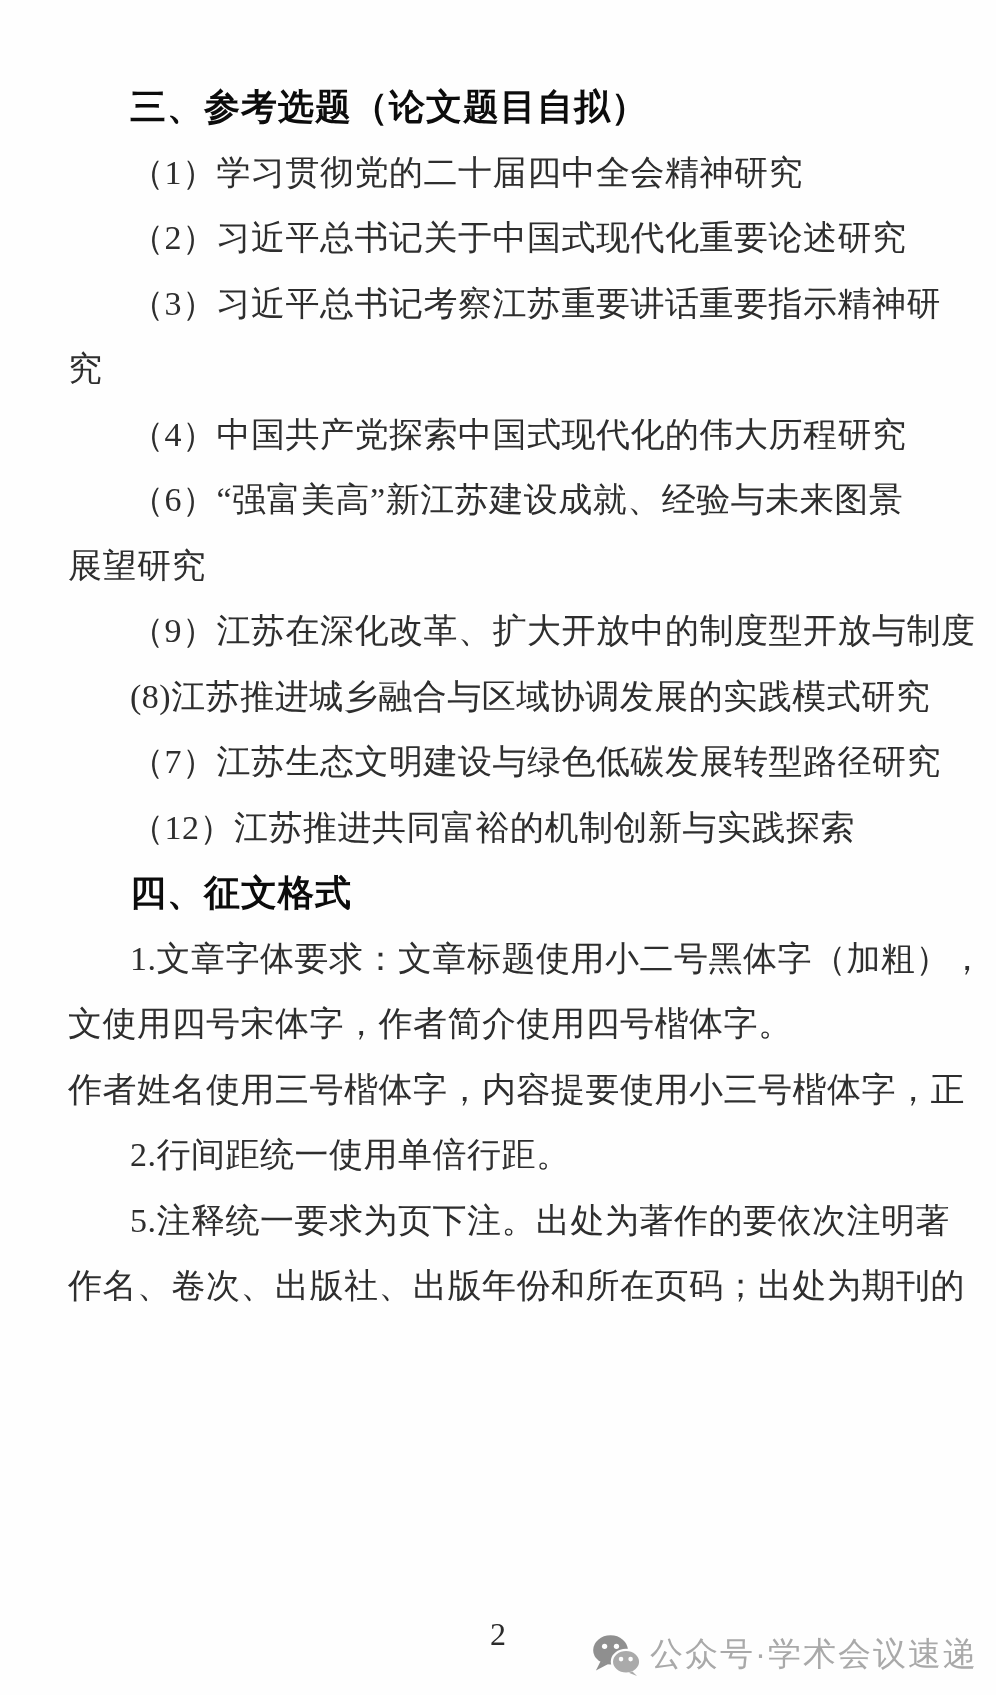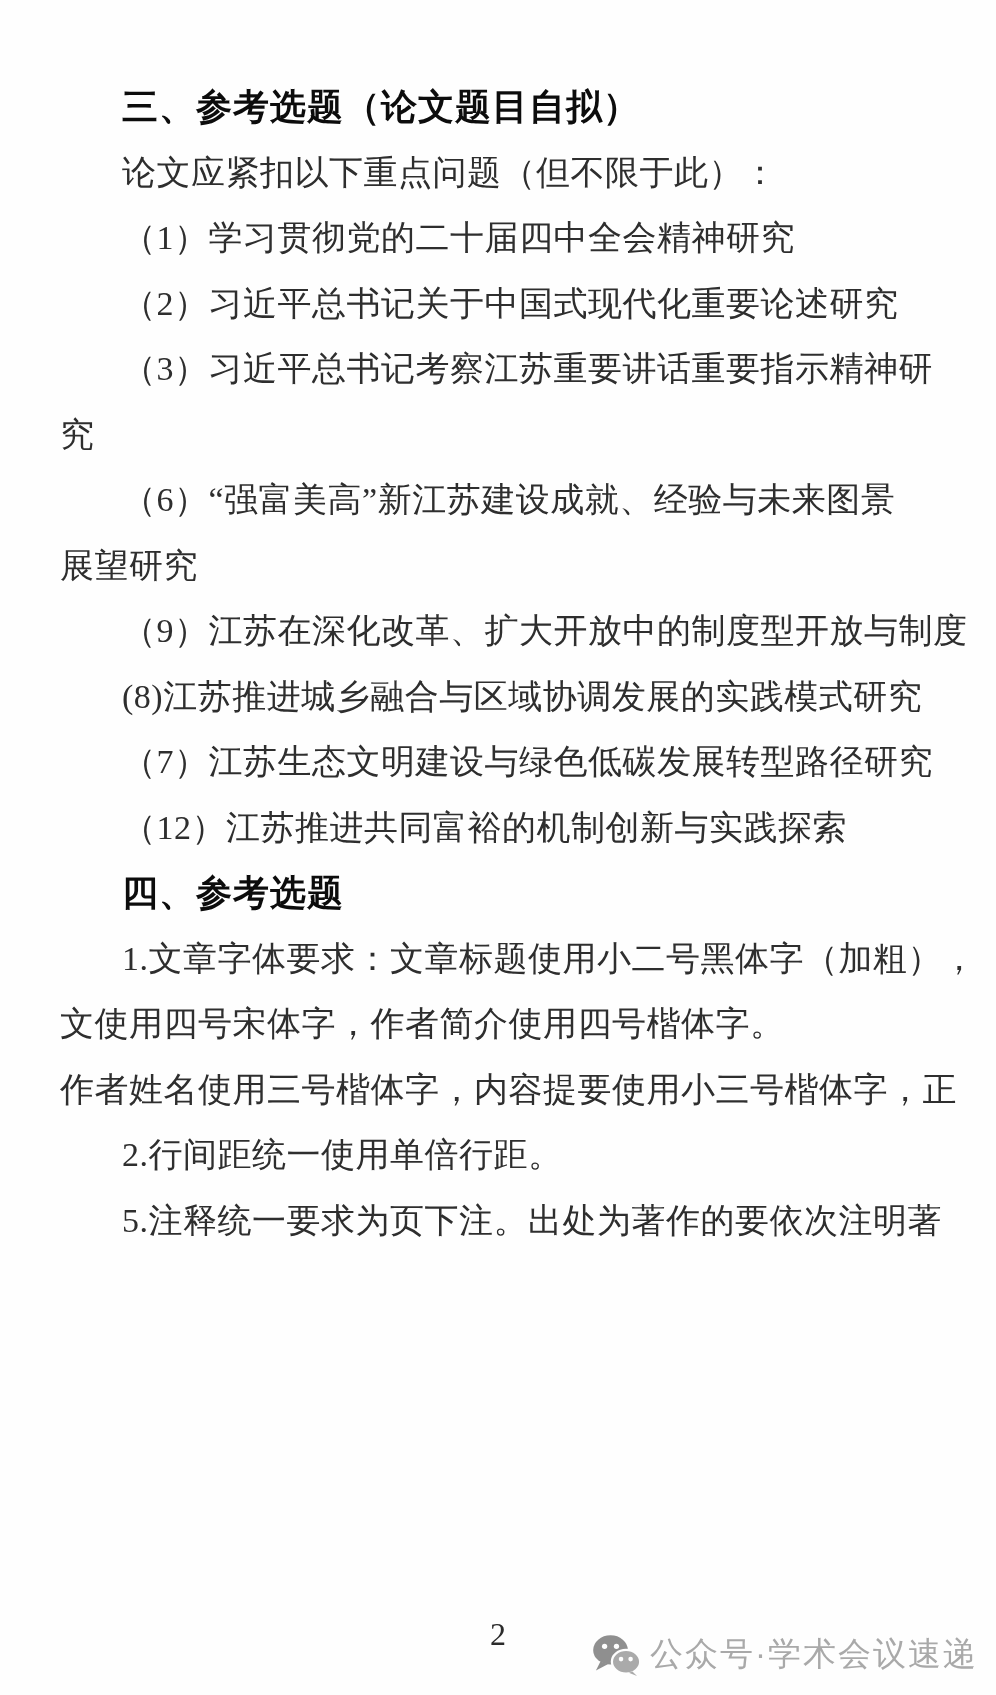--- a/index.html
+++ b/index.html
@@ -25,20 +25,21 @@
     left: 60px;
     right: 58px;
   }
   .line {
     height: 65.5px;
     line-height: 65.5px;
     font-size: 34px;
     color: #2e2e2e;
     white-space: nowrap;
     letter-spacing: 0.5px;
+    margin-left: 8px;
   }
   .line.indent {
     padding-left: 62px;
   }
   .line.heading {
     font-family: "Liberation Sans", "DejaVu Sans", sans-serif;
     font-weight: bold;
     color: #0c0c0c;
     font-size: 36px;
     letter-spacing: 1px;
@@ -81,37 +82,38 @@
     flex: 0 0 auto;
   }
 </style>
 </head>
 <body>
 
 <div class="page">
 
   <div class="doc-lines">
       <div class="line heading indent">三、参考选题（论文题目自拟）</div>
-      <div class="line body indent">论文应紧扣以下重点问题（但不限于此）：</div>
       <div class="line body indent">（1）学习贯彻党的二十届四中全会精神研究</div>
       <div class="line body indent">（2）习近平总书记关于中国式现代化重要论述研究</div>
       <div class="line body indent">（3）习近平总书记考察江苏重要讲话重要指示精神研</div>
       <div class="line body">究</div>
+      <div class="line body indent">（4）中国共产党探索中国式现代化的伟大历程研究</div>
       <div class="line body indent">（6）“强富美高”新江苏建设成就、经验与未来图景</div>
       <div class="line body">展望研究</div>
       <div class="line body indent">（9）江苏在深化改革、扩大开放中的制度型开放与制度</div>
       <div class="line body indent">(8)江苏推进城乡融合与区域协调发展的实践模式研究</div>
       <div class="line body indent">（7）江苏生态文明建设与绿色低碳发展转型路径研究</div>
       <div class="line body indent">（12）江苏推进共同富裕的机制创新与实践探索</div>
-      <div class="line heading indent">四、参考选题</div>
+      <div class="line heading indent">四、征文格式</div>
       <div class="line body indent">1.文章字体要求：文章标题使用小二号黑体字（加粗），</div>
       <div class="line body">文使用四号宋体字，作者简介使用四号楷体字。</div>
       <div class="line body">作者姓名使用三号楷体字，内容提要使用小三号楷体字，正</div>
       <div class="line body indent">2.行间距统一使用单倍行距。</div>
       <div class="line body indent">5.注释统一要求为页下注。出处为著作的要依次注明著</div>
+      <div class="line body">作名、卷次、出版社、出版年份和所在页码；出处为期刊的</div>
     </div>
 
   <div class="footer">
     <div class="page-number">2</div>
 
     <div class="watermark">
       <svg class="wechat-icon" viewBox="0 0 52 46" xmlns="http://www.w3.org/2000/svg">
 
         <ellipse cx="20" cy="17.5" rx="19" ry="16" fill="#8f8f8f"></ellipse>
         <polygon points="9,30 4,40 17,33" fill="#8f8f8f"></polygon>

